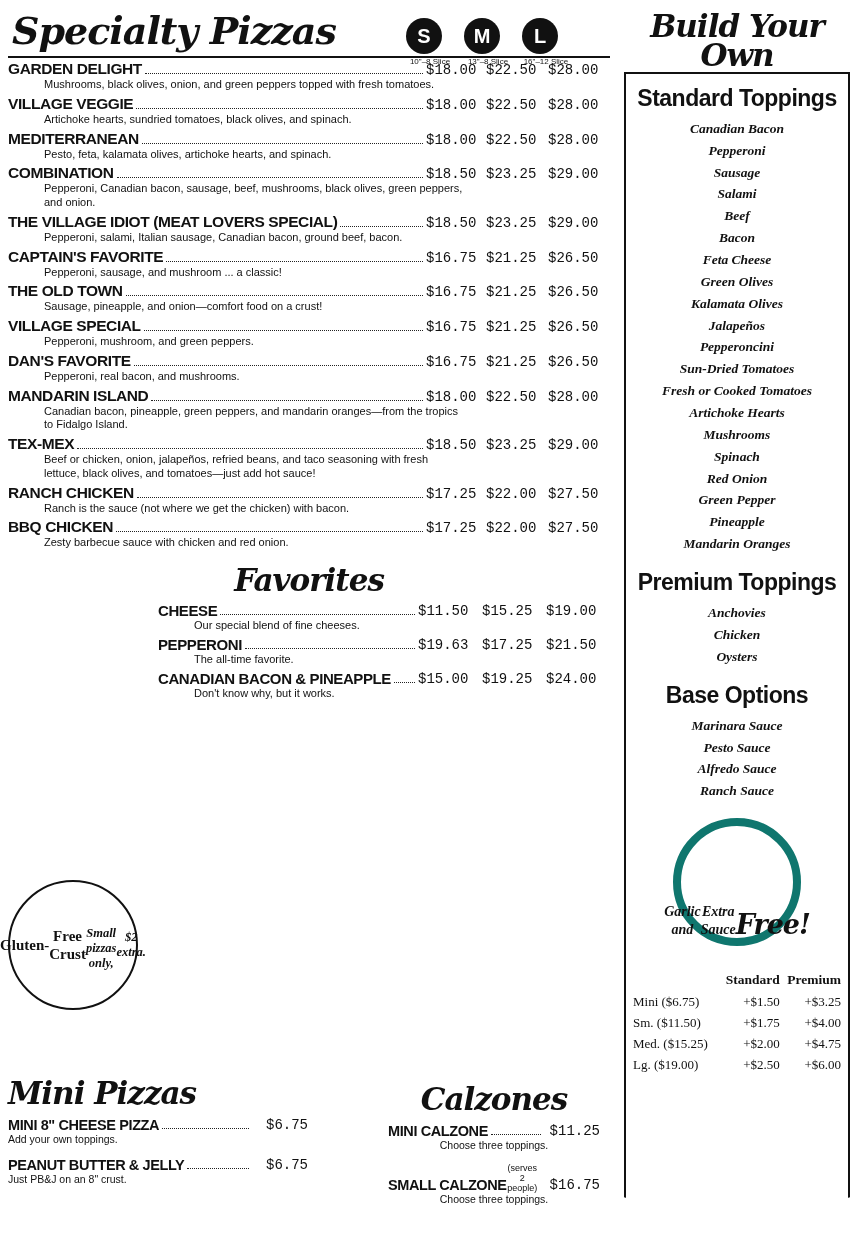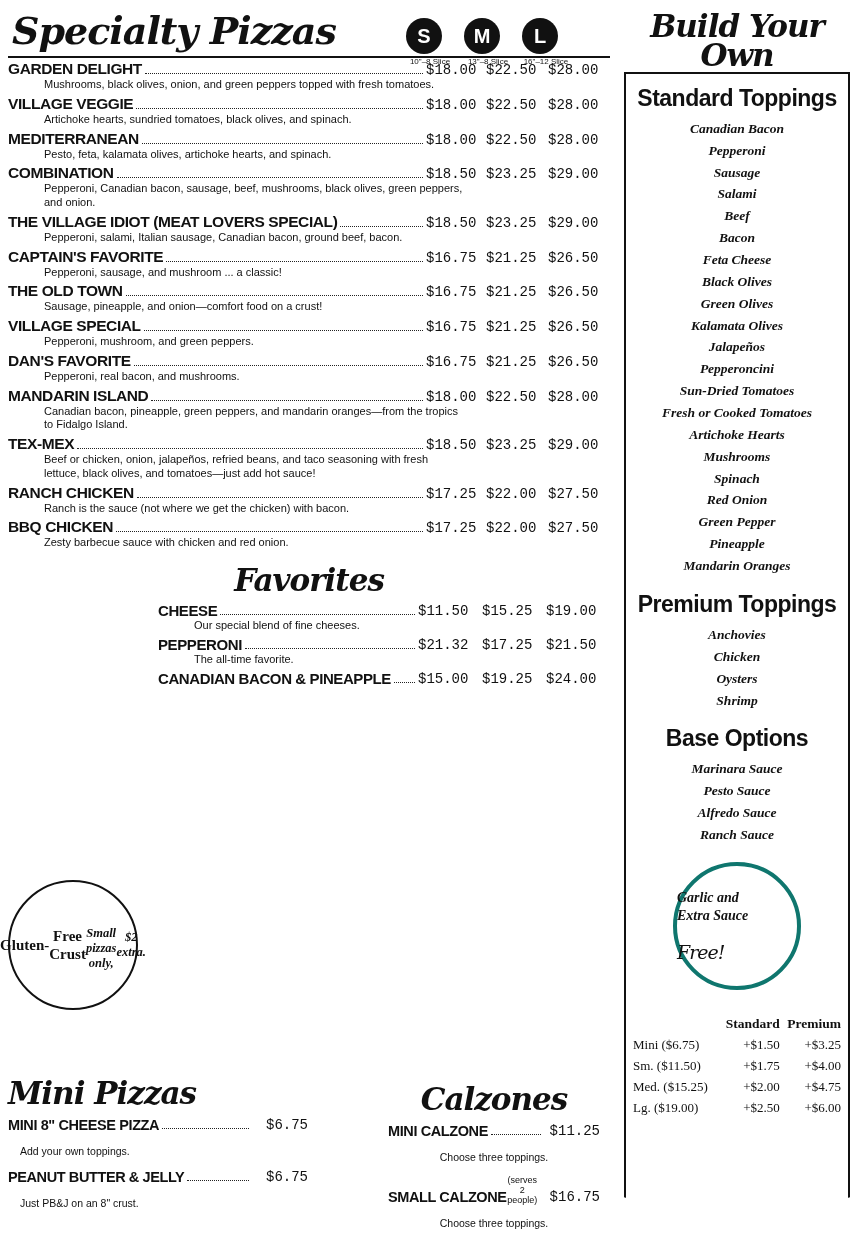--- a/index.html
+++ b/index.html
@@ -92,21 +92,21 @@
   .gf-circle .gf1 { font-weight:bold; font-size:15px; font-family:"Liberation Serif", serif;}
   .gf-circle .gf2 { font-style:italic; font-weight:bold; font-size:12.5px; margin-top:6px; font-family:"Liberation Serif", serif;}
 
   
   .bottom { position:absolute; left:8px; top:1075px; width:600px; display:flex; }
   .bot-col { width:300px; }
   .bot-col.right { padding-left:14px; }
   h2.bot-title { font-size:31px; margin:0 0 6px 0; }
   .bot-item .item-name { font-size:14.5px; }
   .bot-item .prices span { width:auto; min-width:56px; text-align:right; }
-  .bot-desc { font-size:10.5px; margin:12px; }
+  .bot-desc { font-size:10.5px; margin:0; }
   .serves { font-size:9px; font-weight:normal; text-transform:none; letter-spacing:0; }
 
   
   .right {
     position:absolute; right:0; top:0; width:234px; height:1249px;
     padding: 6px 8px 0 8px;
     text-align:center;
   }
   .byo-title { font-size:31px; line-height:0.95; margin-top:6px; }
   .byo-title .l2 { display:block; font-size:31px; }
@@ -126,25 +126,25 @@
   }
   ul.topping { list-style:none; margin:0; padding:0; }
   ul.topping li {
     font-family:"Liberation Serif", serif;
     font-style:italic; font-weight:bold;
     font-size:13.5px;
     line-height:1.62;
   }
   .garlic-circle {
     width:128px; height:128px; border-radius:50%;
-    border:4px solid #0f766e; margin:16px auto 0 auto;
-    display:flex; flex-direction:column; align-items:flex-start; justify-content:center;
+    border:8px solid #0f766e; margin:16px auto 0 auto;
+    display:flex; align-items:flex-end; justify-content:center;
   }
   .garlic-circle .g1 { font-family:"Liberation Serif", serif; font-style:italic; font-weight:bold; font-size:14px; line-height:1.25;}
-  .garlic-circle .g2 { font-family:"DejaVu Serif", serif; font-style:italic; font-weight:normal; font-size:19px; line-height:1; margin-top:19px;}
+  .garlic-circle .g2 { font-family:"DejaVu Serif", serif; font-style:italic; font-weight:bold; font-size:27px; line-height:1; margin-top:19px;}
 
   .price-table { margin: 26px auto 0 auto; width: 208px; font-family:"Liberation Serif", serif; font-size:13px; }
   .price-table table { width:100%; border-collapse:collapse; }
   .price-table th { font-weight:bold; font-size:13.5px; padding:0 0 3px 0; text-align:right; }
   .price-table th.blank { text-align:left; }
   .price-table td { padding:2.5px 0; text-align:right; white-space:nowrap; }
   .price-table td.lbl { text-align:left; }
 </style>
 </head>
 <body>
@@ -356,37 +356,38 @@
             <span>$19.00</span>
           </span>
         </div>
         <p class="desc">Our special blend of fine cheeses.</p>
       </div>
       <div class="item fav-item">
         <div class="item-line">
           <span class="item-name">PEPPERONI</span>
           <span class="dots"></span>
           <span class="prices">
-            <span class="p1">$21.32</span>
+            <span class="p1">$19.63</span>
             <span>$17.25</span>
             <span>$21.50</span>
           </span>
         </div>
         <p class="desc">The all-time favorite.</p>
       </div>
       <div class="item fav-item">
         <div class="item-line">
           <span class="item-name">CANADIAN BACON &amp; PINEAPPLE</span>
           <span class="dots"></span>
           <span class="prices">
             <span class="p1">$15.00</span>
             <span>$19.25</span>
             <span>$24.00</span>
           </span>
         </div>
+        <p class="desc">Don't know why, but it works.</p>
       </div>
     </div>
 
     <div class="bottom">
       <div class="bot-col">
         <h2 class="bot-title script-title">Mini Pizzas</h2>
 
         <div class="item bot-item">
           <div class="item-line">
             <span class="item-name">MINI 8" CHEESE PIZZA</span>
@@ -458,42 +459,40 @@
     <div class="banner-inner">
       <h3 class="sec">Standard Toppings</h3>
       <ul class="topping">
         <li>Canadian Bacon</li>
         <li>Pepperoni</li>
         <li>Sausage</li>
         <li>Salami</li>
         <li>Beef</li>
         <li>Bacon</li>
         <li>Feta Cheese</li>
-        <li>Black Olives</li>
         <li>Green Olives</li>
         <li>Kalamata Olives</li>
         <li>Jalapeños</li>
         <li>Pepperoncini</li>
         <li>Sun-Dried Tomatoes</li>
         <li>Fresh or Cooked Tomatoes</li>
         <li>Artichoke Hearts</li>
         <li>Mushrooms</li>
         <li>Spinach</li>
         <li>Red Onion</li>
         <li>Green Pepper</li>
         <li>Pineapple</li>
         <li>Mandarin Oranges</li>
       </ul>
 
       <h3 class="sec">Premium Toppings</h3>
       <ul class="topping">
         <li>Anchovies</li>
         <li>Chicken</li>
         <li>Oysters</li>
-        <li>Shrimp</li>
       </ul>
 
       <h3 class="sec">Base Options</h3>
       <ul class="topping">
         <li>Marinara Sauce</li>
         <li>Pesto Sauce</li>
         <li>Alfredo Sauce</li>
         <li>Ranch Sauce</li>
       </ul>
 

